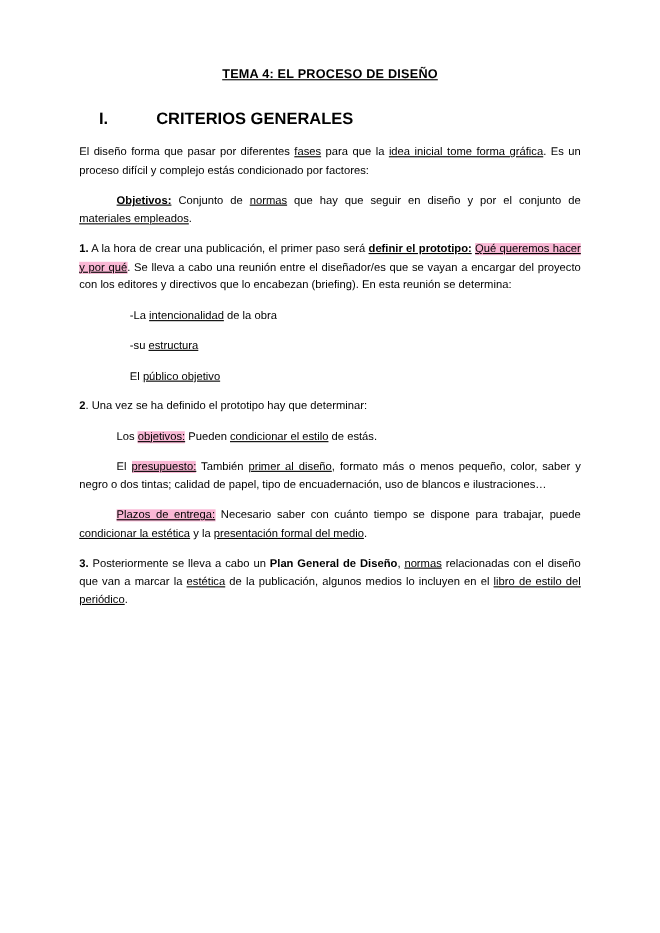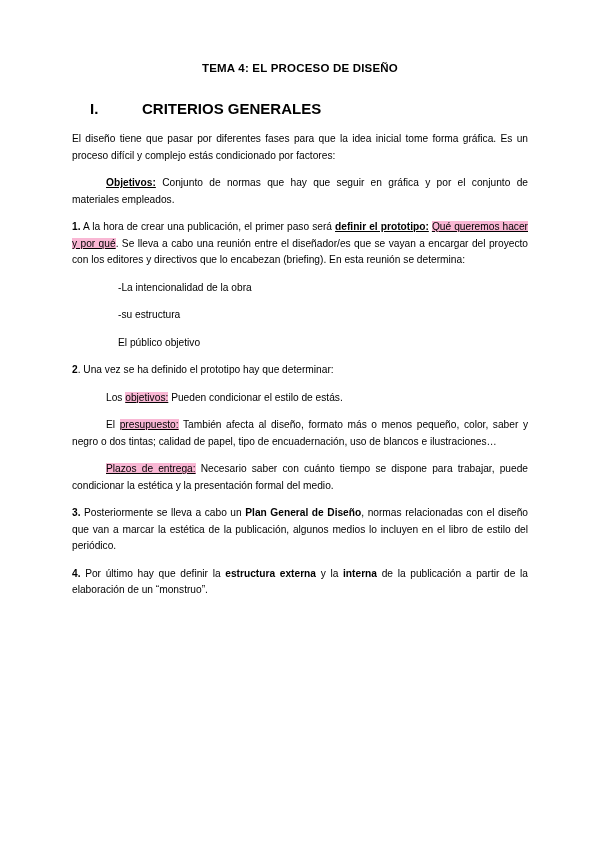--- a/index.html
+++ b/index.html
@@ -20,20 +20,21 @@
     box-sizing: border-box;
     padding: 62px 72px 0 72px;
     background: #ffffff;
   }
   .doc-title {
     text-align: center;
     font-size: 11.5px;
     font-weight: bold;
     letter-spacing: 0.2px;
     margin: 0 0 26px 0;
+    text-decoration: underline;
   }
   .section-heading {
     font-size: 15px;
     font-weight: bold;
     margin: 0 0 14px 0;
     padding-left: 18px;
   }
   .section-heading .roman {
     display: inline-block;
     width: 52px;
@@ -44,45 +45,45 @@
     text-align: justify;
     margin: 0 0 11px 0;
   }
   p.indent {
     text-indent: 34px;
   }
   p.dash {
     margin-left: 46px;
     text-indent: 0;
   }
-  .u { }
+  .u { text-decoration: underline; }
   .b { font-weight: bold; }
   .bu { font-weight: bold; text-decoration: underline; }
   .hl-pink {
     background: #f9b7d4;
     text-decoration: underline;
   }
 </style>
 </head>
 <body>
 
 <div class="page">
 
   <h1 class="doc-title">TEMA 4: EL PROCESO DE DISEÑO</h1>
 
   <div class="section-heading">
     <span class="roman">I.</span><span>CRITERIOS GENERALES</span>
   </div>
 
   <p class="para">
-    <span>El diseño tiene que pasar por diferentes </span><span class="u">fases</span><span> para que la </span><span class="u">idea inicial tome forma gráfica</span><span>. Es un proceso difícil y complejo estás condicionado por factores:</span>
+    <span>El diseño forma que pasar por diferentes </span><span class="u">fases</span><span> para que la </span><span class="u">idea inicial tome forma gráfica</span><span>. Es un proceso difícil y complejo estás condicionado por factores:</span>
   </p>
 
   <p class="para indent">
-    <span class="bu">Objetivos:</span><span> Conjunto de </span><span class="u">normas</span><span> que hay que seguir en gráfica y por el conjunto de </span><span class="u">materiales empleados</span><span>.</span>
+    <span class="bu">Objetivos:</span><span> Conjunto de </span><span class="u">normas</span><span> que hay que seguir en diseño y por el conjunto de </span><span class="u">materiales empleados</span><span>.</span>
   </p>
 
 
   <p class="para">
     <span class="b">1.</span><span> A la hora de crear una publicación, el primer paso será </span><span class="bu">definir el prototipo:</span><span> </span><span class="hl-pink">Qué queremos hacer y por qué</span><span>. Se lleva a cabo una reunión entre el diseñador/es que se vayan a encargar del proyecto con los editores y directivos que lo encabezan (briefing). En esta reunión se determina:</span>
   </p>
 
   <p class="para dash">
     <span>-La </span><span class="u">intencionalidad</span><span> de la obra</span>
   </p>
@@ -97,28 +98,25 @@
 
   <p class="para">
     <span class="b">2</span><span>. Una vez se ha definido el prototipo hay que determinar:</span>
   </p>
 
   <p class="para indent">
     <span>Los </span><span class="hl-pink">objetivos:</span><span> Pueden </span><span class="u">condicionar el estilo</span><span> de estás.</span>
   </p>
 
   <p class="para indent">
-    <span>El </span><span class="hl-pink">presupuesto:</span><span> También </span><span class="u">afecta al diseño</span><span>, formato más o menos pequeño, color, saber y negro o dos tintas; calidad de papel, tipo de encuadernación, uso de blancos e ilustraciones…</span>
+    <span>El </span><span class="hl-pink">presupuesto:</span><span> También </span><span class="u">primer al diseño</span><span>, formato más o menos pequeño, color, saber y negro o dos tintas; calidad de papel, tipo de encuadernación, uso de blancos e ilustraciones…</span>
   </p>
 
   <p class="para indent">
     <span class="hl-pink">Plazos de entrega:</span><span> Necesario saber con cuánto tiempo se dispone para trabajar, puede </span><span class="u">condicionar la estética</span><span> y la </span><span class="u">presentación formal del medio</span><span>.</span>
   </p>
 
   <p class="para">
     <span class="b">3.</span><span> Posteriormente se lleva a cabo un </span><span class="b">Plan General de Diseño</span><span>, </span><span class="u">normas</span><span> relacionadas con el diseño que van a marcar la </span><span class="u">estética</span><span> de la publicación, algunos medios lo incluyen en el </span><span class="u">libro de estilo del periódico</span><span>.</span>
   </p>
 
-  <p class="para">
-    <span class="b">4.</span><span> Por último hay que definir la </span><span class="b">estructura externa</span><span> y la </span><span class="b">interna</span><span> de la publicación a partir de la elaboración de un </span><span class="u">“monstruo”</span><span>.</span>
-  </p>
 
 </div>
 
 </body></html>

